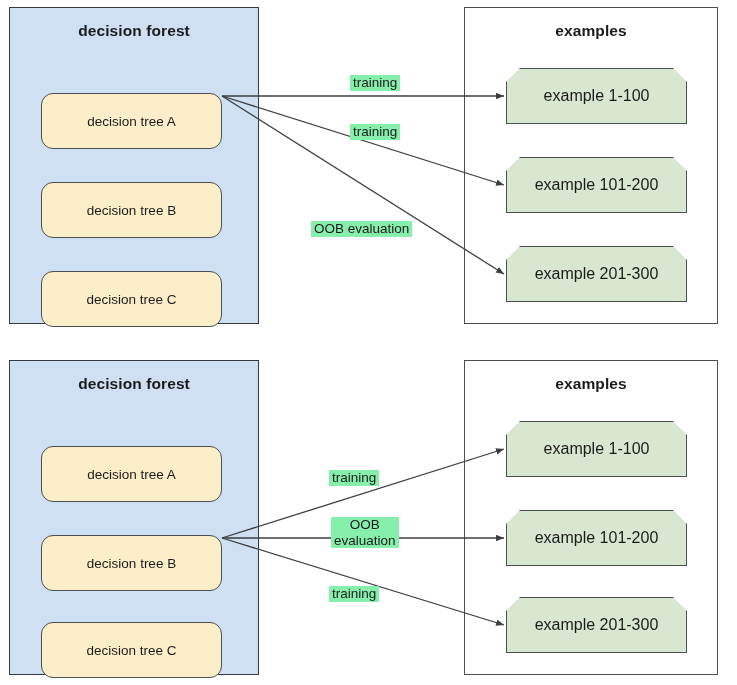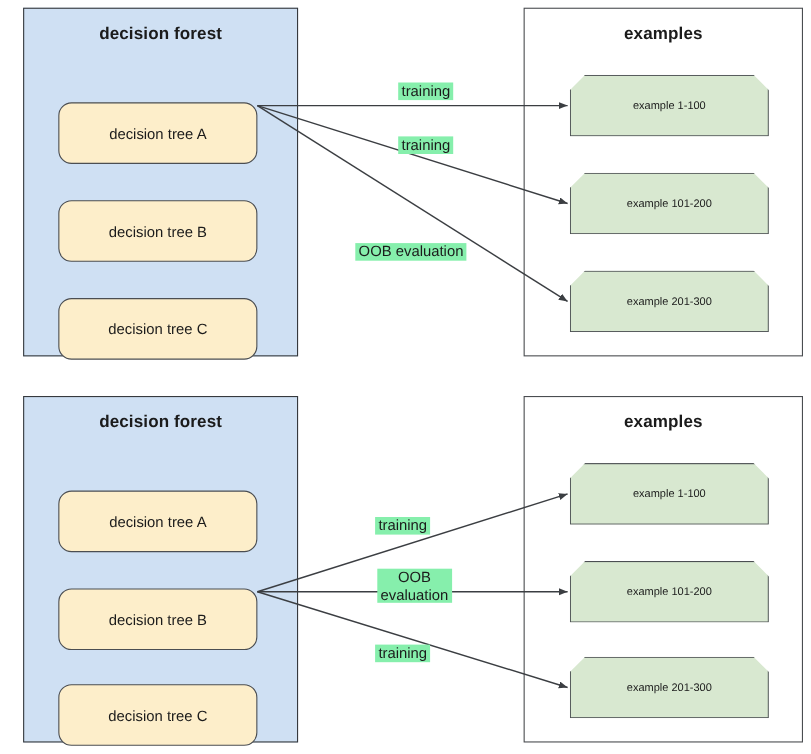--- a/index.html
+++ b/index.html
@@ -10,21 +10,21 @@
   body {
     font-family: "Liberation Sans", sans-serif;
     width: 737px;
     height: 685px;
     position: relative;
     overflow: hidden;
     color: #1b1b1b;
   }
   .diagram {
     position: absolute;
-    left: 12px;
+    left: 0;
     width: 623px;
   }
   #diagram-top   { top: 0px;   height: 340px; }
   #diagram-bottom{ top: 345px; height: 340px; }
 
   .forest-panel {
     position: absolute;
     background: #cfe0f3;
     border: 1.4px solid #36393d;
     box-sizing: border-box;
@@ -60,21 +60,21 @@
     margin-top: 25px;
   }
   .example-node {
     position: absolute;
     background: #d8e8d0;
     border: 1.4px solid #4b4e52;
     box-sizing: border-box;
     display: flex;
     align-items: center;
     justify-content: center;
-    font-size: 10px;
+    font-size: 16px;
     color: #1b1b1b;
     clip-path: polygon(14px 0, calc(100% - 14px) 0, 100% 14px, 100% 100%, 0 100%, 0 14px);
   }
   .edge-layer {
     position: absolute;
     left: 0; top: 0;
     width: 737px; height: 345px;
     pointer-events: none;
     overflow: visible;
   }

